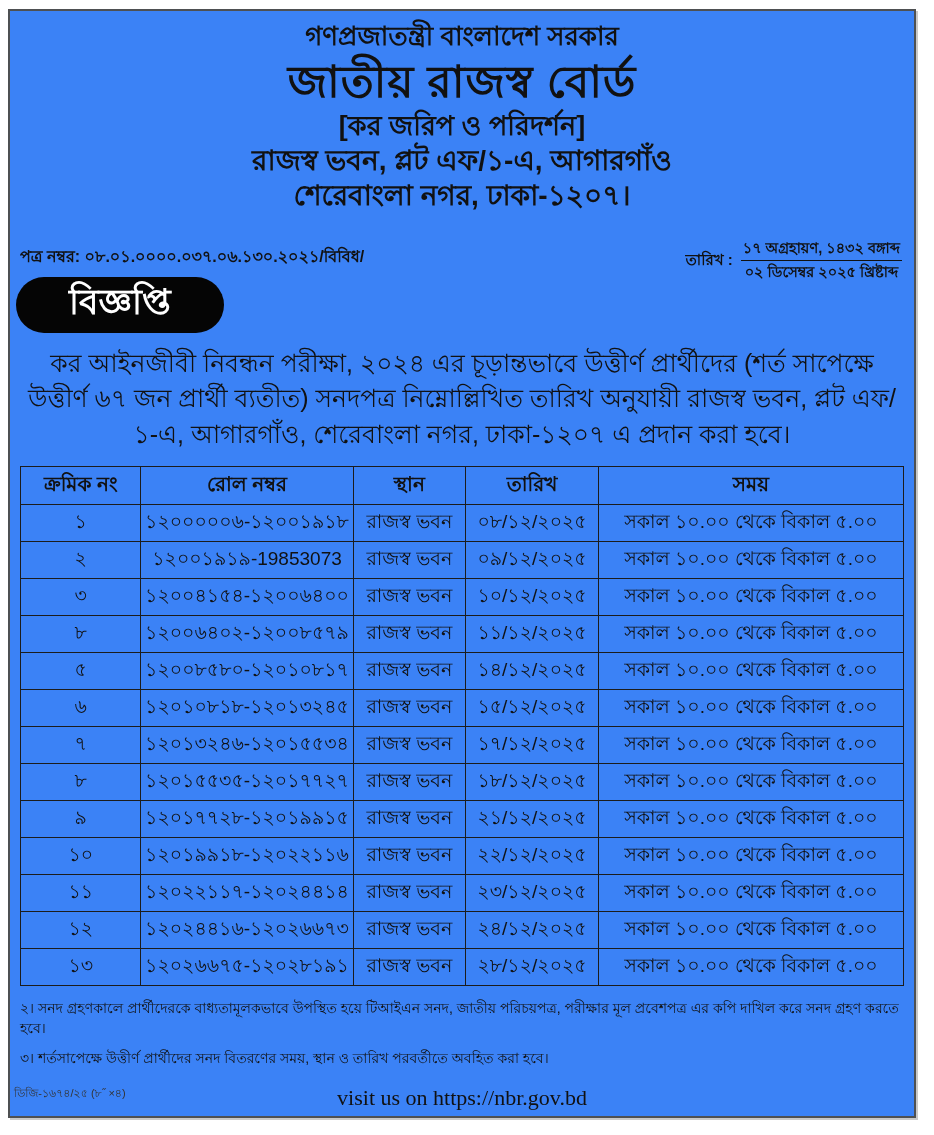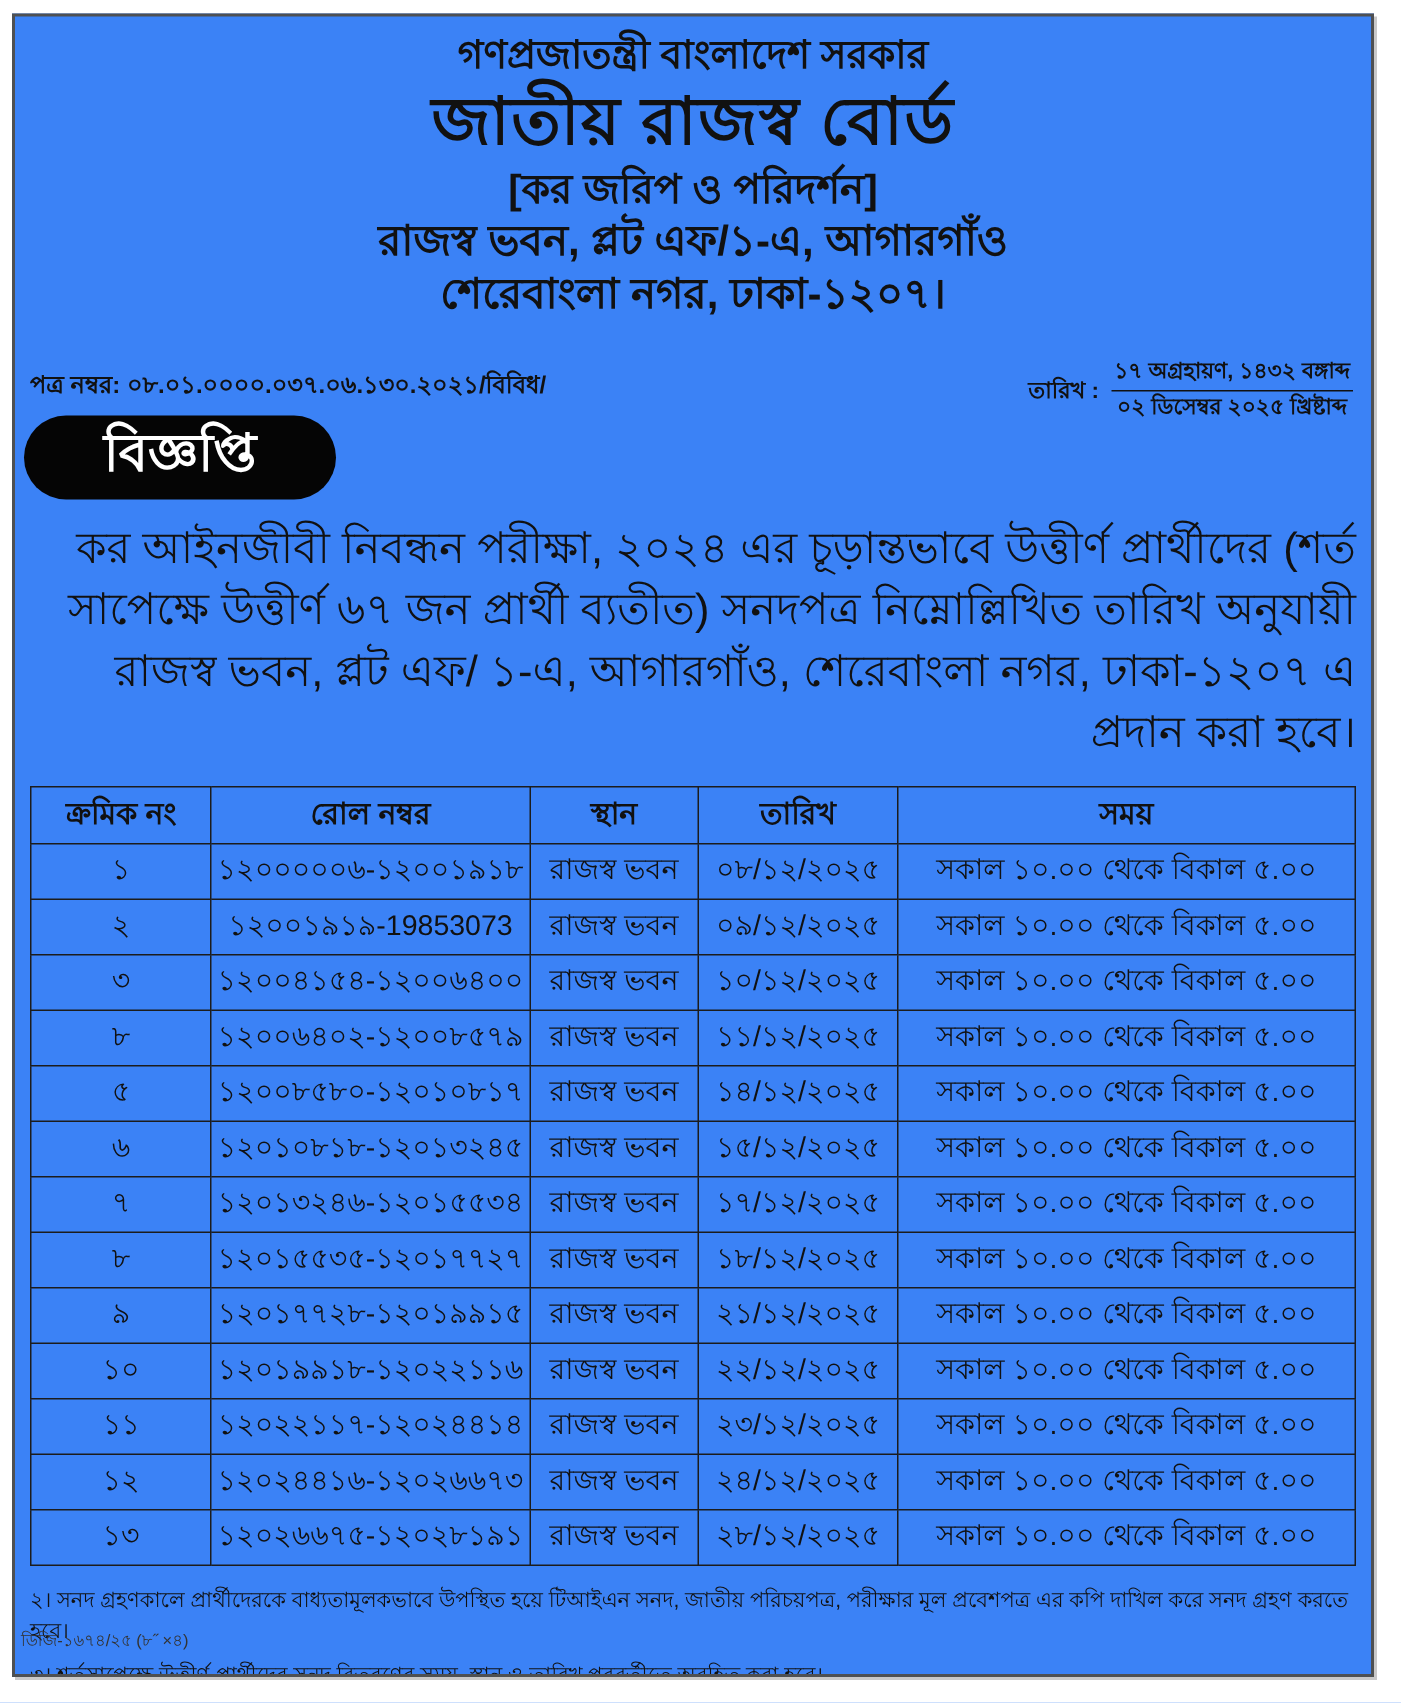--- a/index.html
+++ b/index.html
@@ -42,22 +42,22 @@
     background:#050505; color:#ffffff;
     min-width:208px; height:56px;
     border-radius:30px;
     display:flex; align-items:center; justify-content:center;
     font-size:35px; font-weight:bold;
     padding:0 28px;
   }
   
   .intro {
     margin:13px 4px 0 4px;
-    font-size:29px; line-height:1.42;
-    text-align:right;
+    font-size:25px; line-height:1.42;
+    text-align:center;
   }
   
   table.schedule {
     width:99%; margin:14px auto 0 auto;
     border-collapse:collapse;
   }
   table.schedule th, table.schedule td {
     border:1.7px solid #1c1c1c;
     text-align:center; vertical-align:middle;
     padding:2px 4px;

